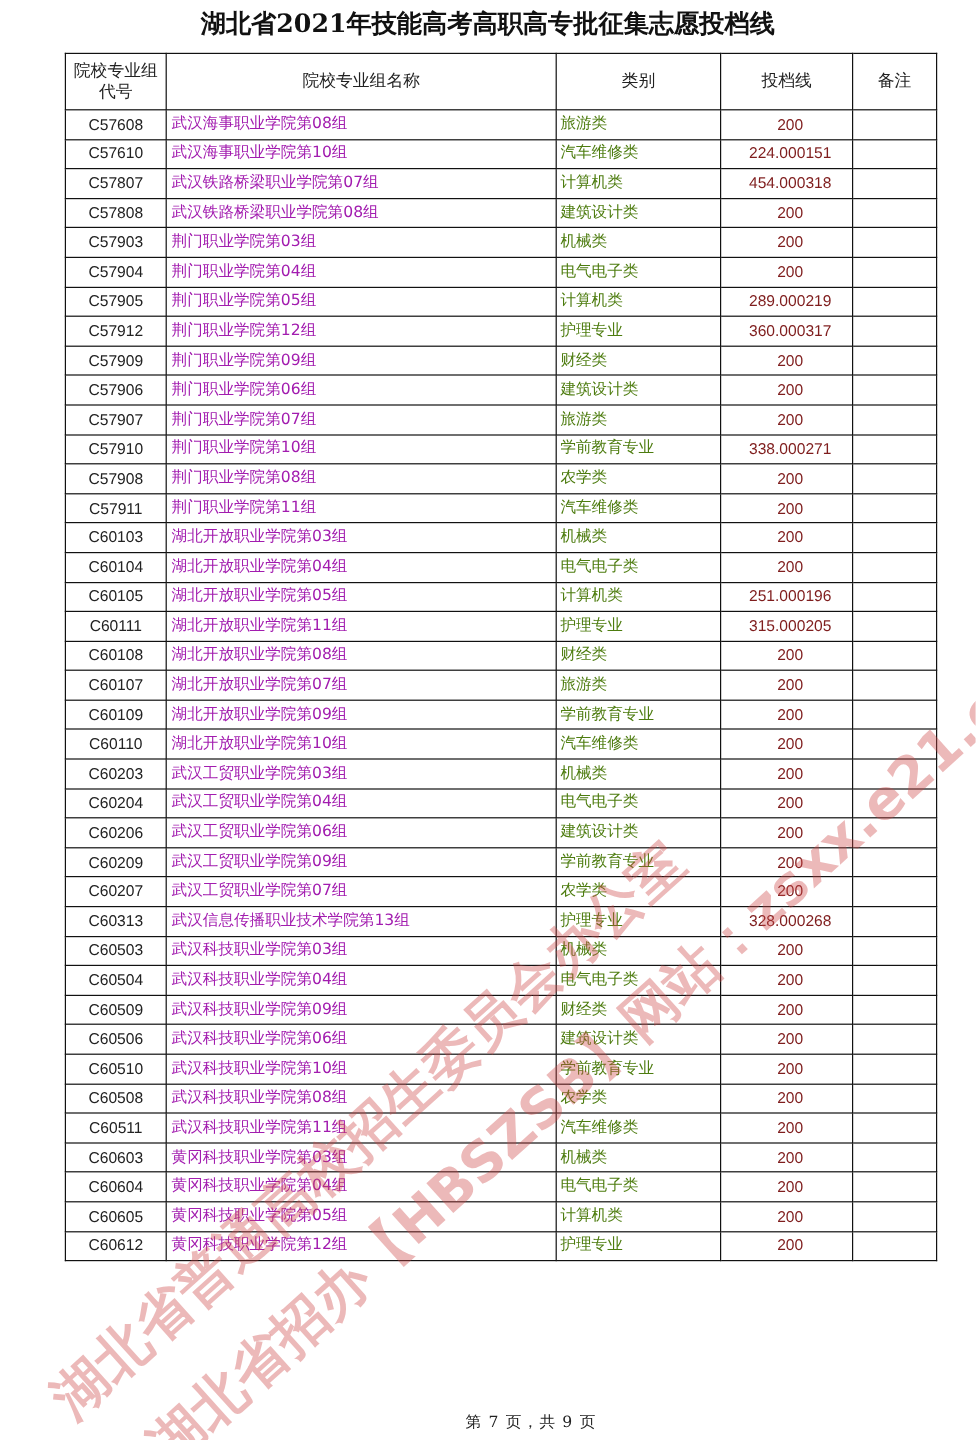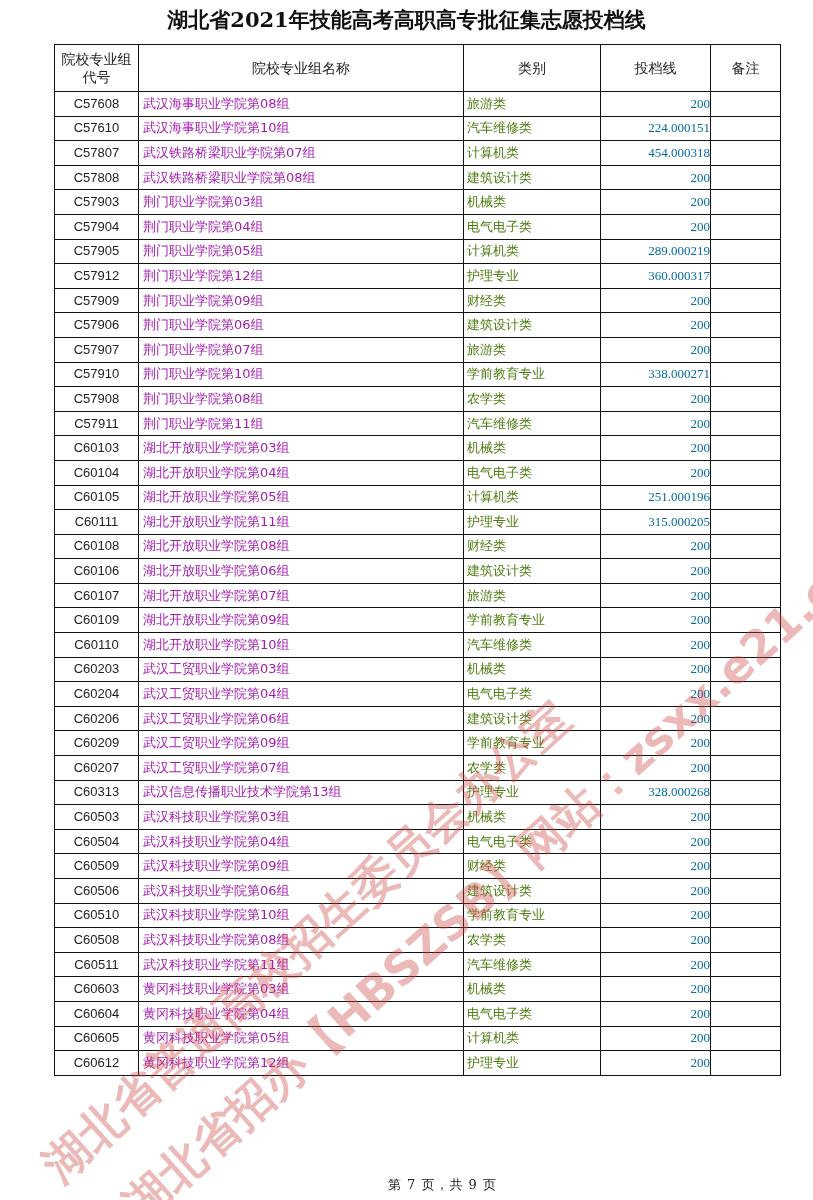--- a/index.html
+++ b/index.html
@@ -11,21 +11,21 @@
   table.grid { position:absolute; left:54px; top:44px; border-collapse:collapse;
                table-layout:fixed; width:726px; }
   table.grid td, table.grid th { border:1.5px solid #111; padding:0; overflow:hidden;
                white-space:nowrap; font-weight:normal; }
   table.grid th { height:46px; font-size:14px; line-height:18px; text-align:center; color:#222;
                   font-family:"DejaVu Serif","Liberation Serif",serif; }
   table.grid td { height:23.6px; font-size:13px; line-height:22px; }
   td.code { text-align:center; font-family:Liberation Sans, sans-serif; font-size:14px; color:#222; }
   td.name { text-align:left; padding-left:4px !important; font-family:"DejaVu Sans","Liberation Sans",sans-serif; font-size:13px; color:#a21caf; }
   td.cat  { text-align:left; padding-left:3px !important; font-family:"DejaVu Sans","Liberation Sans",sans-serif; font-size:13px; color:#4d7c0f; }
-  td.score{ text-align:right; padding-left:6px !important; font-family:Liberation Serif, serif; font-size:14px; color:#0369a1; }
+  td.score{ text-align:center; padding-left:6px !important; font-family:Liberation Sans, sans-serif; font-size:14px; color:#7f1d1d; }
   td.note { }
   .footer { position:absolute; left:0; top:1176px; width:813px; text-align:center;
             font-size:13px; font-family:"DejaVu Serif","Liberation Serif",serif; color:#222; letter-spacing:1px;padding-left:36px; }
   .wm { position:absolute; color:rgba(205,70,70,0.38); font-family:"DejaVu Sans","Liberation Sans",sans-serif;
         font-size:46px; white-space:nowrap; transform-origin:0 0; pointer-events:none; font-weight:bold; }
   .wm1 { left:30px; top:1150px; transform:rotate(-42deg); }
   .wm2 { left:110px; top:1190px; transform:rotate(-42deg); }
 </style>
 </head>
 <body>
@@ -180,27 +180,20 @@
         <td class="note"></td>
       </tr>
       <tr>
         <td class="code">C60108</td>
         <td class="name">湖北开放职业学院第08组</td>
         <td class="cat">财经类</td>
         <td class="score">200</td>
         <td class="note"></td>
       </tr>
       <tr>
-        <td class="code">C60106</td>
-        <td class="name">湖北开放职业学院第06组</td>
-        <td class="cat">建筑设计类</td>
-        <td class="score">200</td>
-        <td class="note"></td>
-      </tr>
-      <tr>
         <td class="code">C60107</td>
         <td class="name">湖北开放职业学院第07组</td>
         <td class="cat">旅游类</td>
         <td class="score">200</td>
         <td class="note"></td>
       </tr>
       <tr>
         <td class="code">C60109</td>
         <td class="name">湖北开放职业学院第09组</td>
         <td class="cat">学前教育专业</td>

